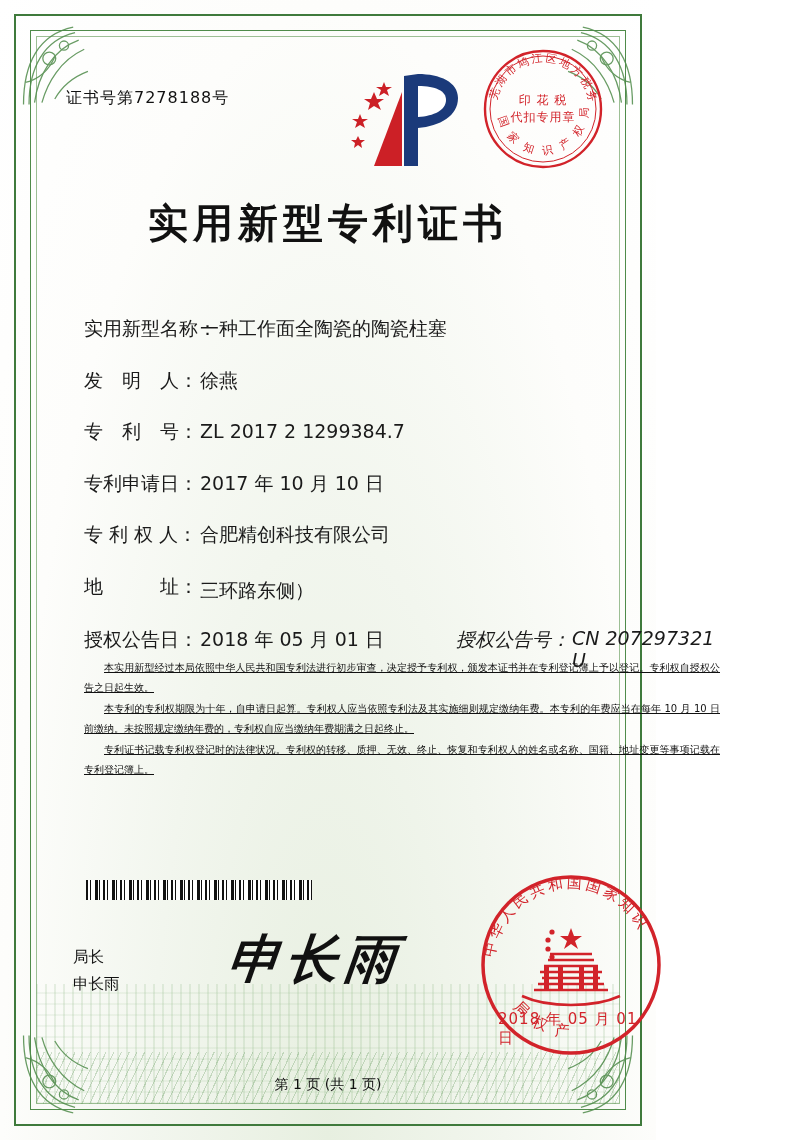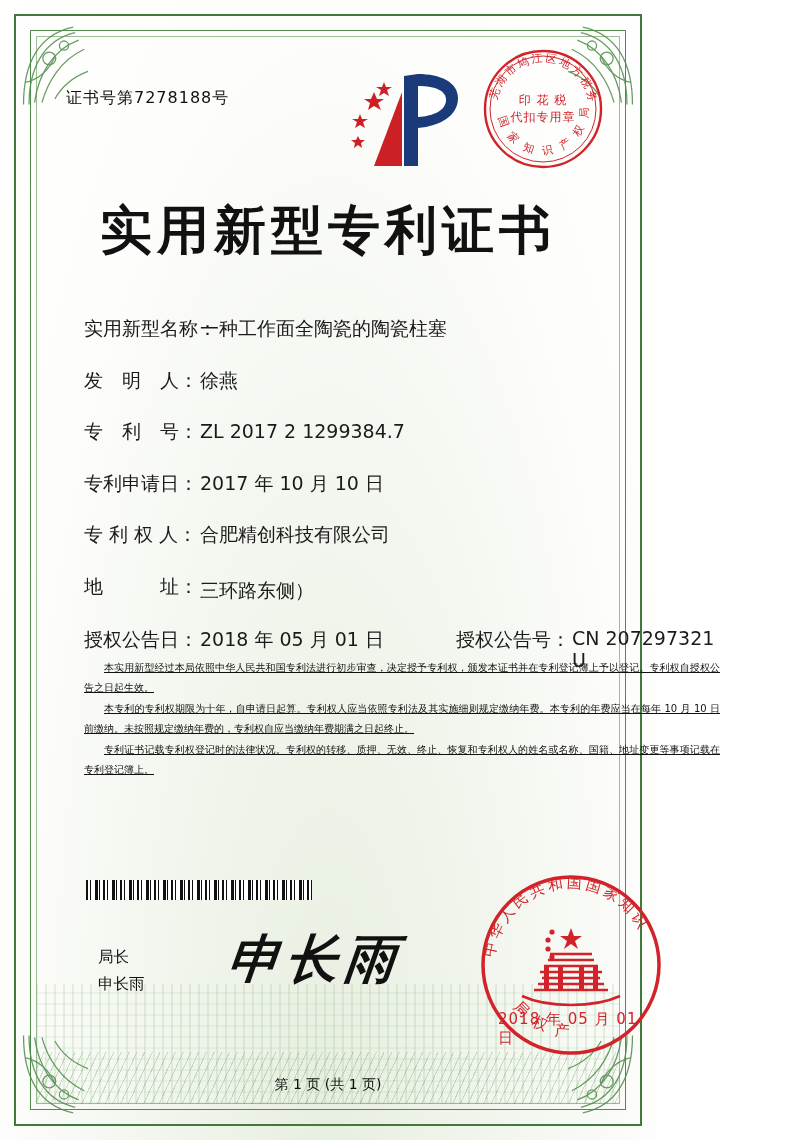--- a/index.html
+++ b/index.html
@@ -94,21 +94,21 @@
   }
 
   
   .doc-title {
     position: absolute;
     left: 0; right: 0;
     top: 196px;
     text-align: center;
     font-family: "DejaVu Serif", "Liberation Serif", serif;
     font-weight: bold;
-    font-size: 52px;
+    font-size: 40px;
     letter-spacing: 5px;
     color: #111;
   }
 
   
   .fields {
     position: absolute;
     left: 84px;
     top: 314px;
     width: 640px;
@@ -125,21 +125,21 @@
     width: 116px;
     flex: 0 0 116px;
     letter-spacing: 0px;
     white-space: nowrap;
   }
   .field-value { flex: 1; }
   .field-value .line2 { display: block; margin-top: 4px; }
 
   .row-split { display: flex; align-items: flex-start; margin-bottom: 6px; }
   .split-left { display: flex; width: 372px; flex: 0 0 372px; }
-  .split-right { display: flex; }
+  .split-right { display: flex; font-style: italic; }
   .split-right .field-label { width: auto; flex: 0 0 auto; margin-right: 2px; }
 
   
   .paragraphs {
     position: absolute;
     left: 84px;
     top: 658px;
     width: 636px;
     font-size: 10px;
     line-height: 1.95;
@@ -160,21 +160,21 @@
     width: 226px;
     height: 20px;
     background: repeating-linear-gradient(90deg,
       #111 0 2px, #fff 2px 4px, #111 4px 5px, #fff 5px 9px,
       #111 9px 12px, #fff 12px 13px, #111 13px 14px, #fff 14px 17px);
   }
 
   
   .sig-label {
     position: absolute;
-    left: 98px;
+    left: 73px;
     top: 944px;
     font-size: 15.5px;
     line-height: 1.75;
     color: #111;
   }
   .signature {
     position: absolute;
     left: 228px;
     top: 925px;
     font-family: "DejaVu Serif", "Liberation Serif", serif;

